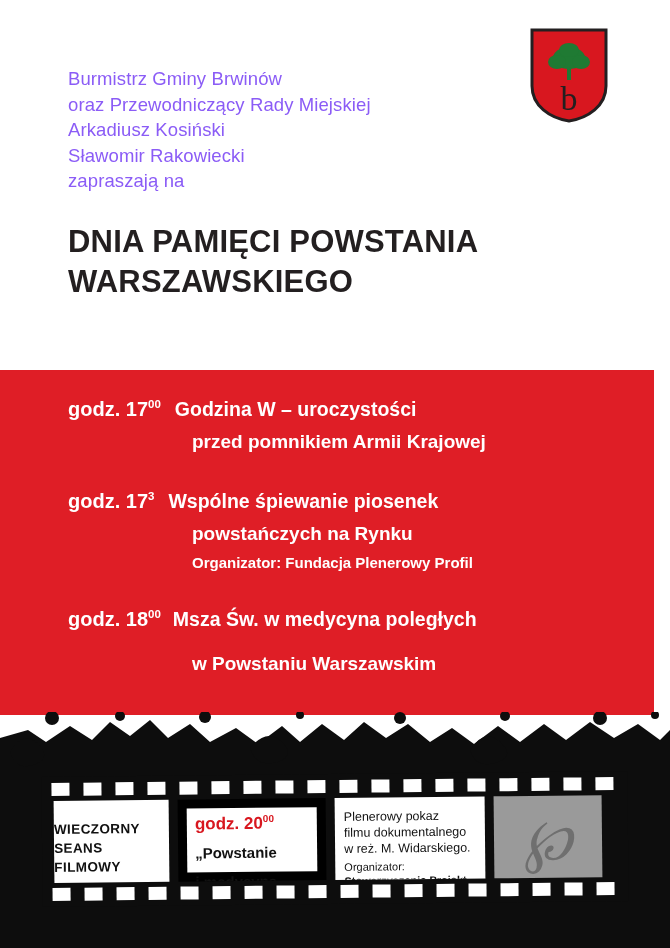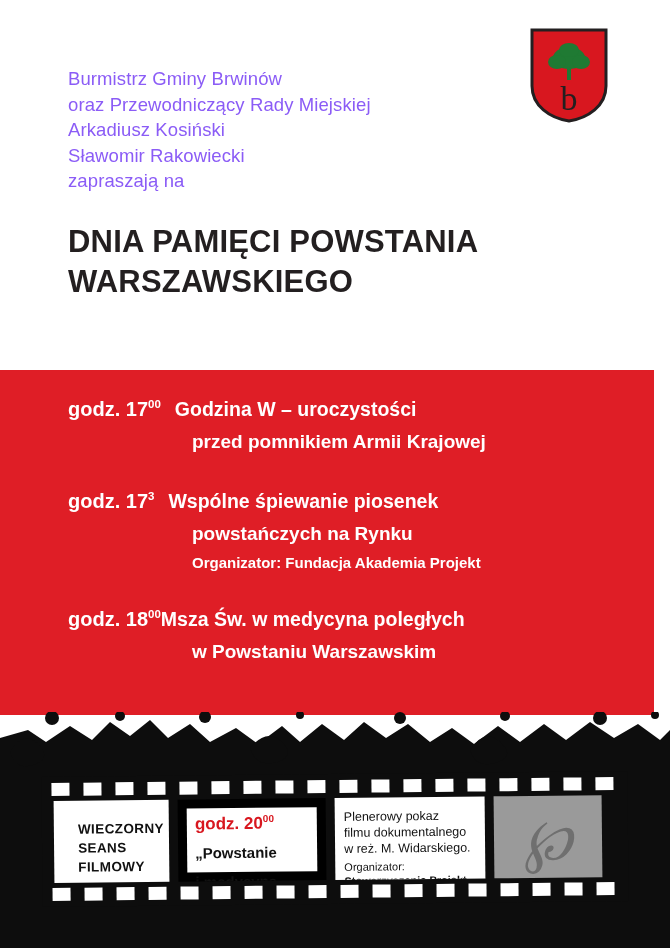--- a/index.html
+++ b/index.html
@@ -93,22 +93,22 @@
   .item1 { left: 68px; top: 28px; }
   .item1 .row1 { display: flex; align-items: baseline; gap: 14px; }
   .item1 .row2 { margin-left: 124px; margin-top: 10px; }
 
   .item2 { left: 68px; top: 120px; }
   .item2 .row1 { display: flex; align-items: baseline; gap: 14px; }
   .item2 .row2 { margin-left: 124px; margin-top: 10px; }
   .item2 .row3 { margin-left: 124px; margin-top: 9px; }
 
   .item3 { left: 68px; top: 238px; }
-  .item3 .row1 { display: flex; align-items: baseline; gap: 0; }
-  .item3 .row2 { margin-left: 124px; margin-top: 10px; }
+  .item3 .row1 { display: flex; align-items: baseline; gap: 12px; }
+  .item3 .row2 { margin-left: 124px; margin-top: 22px; }
 
   
   .bottom {
     position: absolute;
     left: 0; right: 0;
     top: 712px;
     height: 236px;
     overflow: hidden;
   }
   .splatter-svg {
@@ -140,21 +140,21 @@
     position: relative;
     overflow: hidden;
   }
   .frame.f1 { width: 115px; }
   .frame.f2 { width: 148px; background: #000000; }
   .frame.f3 { width: 150px; }
   .frame.f4 { width: 108px; background: #9a9a9a; }
 
   .f1-text {
     position: absolute;
-    left: 24px; top: 19px;
+    left: 0; top: 19px;
     color: #111111;
     font-size: 13.5px;
     font-weight: bold;
     line-height: 19px;
     letter-spacing: 0.4px;
   }
   .f2-inner {
     position: absolute;
     left: 9px; top: 9px; right: 9px; bottom: 9px;
     background: #ffffff;
@@ -240,21 +240,21 @@
       </div>
       <div class="row2 prog-text2">przed pomnikiem Armii Krajowej</div>
     </div>
 
     <div class="prog-item item2">
       <div class="row1">
         <div class="prog-time"><span>godz. 17</span><sup>3</sup></div>
         <div class="prog-text">Wspólne śpiewanie piosenek</div>
       </div>
       <div class="row2 prog-text2">powstańczych na Rynku</div>
-      <div class="row3 prog-org">Organizator: Fundacja Akademia Projekt</div>
+      <div class="row3 prog-org">Organizator: Fundacja Plenerowy Profil</div>
     </div>
 
     <div class="prog-item item3">
       <div class="row1">
         <div class="prog-time"><span>godz. 18</span><sup>00</sup></div>
         <div class="prog-text">Msza Św. w medycyna poległych</div>
       </div>
       <div class="row2 prog-text2">w Powstaniu Warszawskim</div>
     </div>
 

